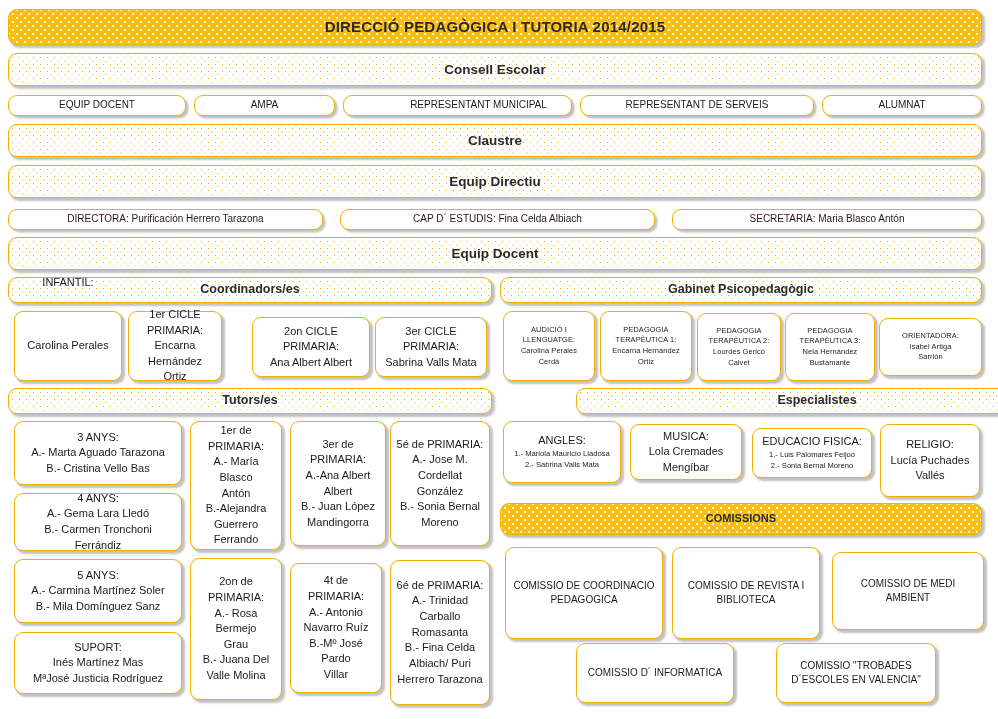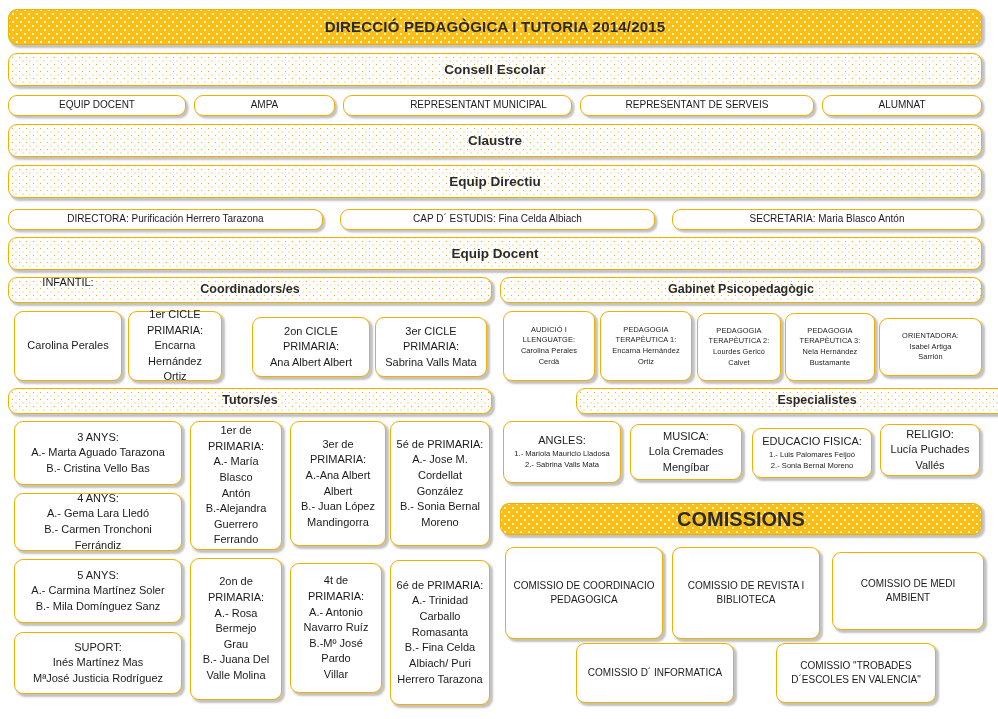--- a/index.html
+++ b/index.html
@@ -53,21 +53,21 @@
     font-weight:bold;
     color:#2a2a2a;
   }
   .t-main{font-size:15px;letter-spacing:.2px;}
   .t-band{font-size:13.5px;}
   .t-bandsm{font-size:12.5px;}
   .t-plain{font-size:11px;font-weight:normal;}
   .t-sm{font-size:10px;font-weight:normal;}
   .t-xs{font-size:7.4px;font-weight:normal;letter-spacing:.1px;}
   .t-comis{font-size:10px;font-weight:normal;}
-  .t-comish{font-size:20px;font-weight:bold;}
+  .t-comish{font-size:11px;font-weight:bold;}
   .line{display:block;width:100%;}
   .lbl b{font-weight:normal;}
 </style>
 </head>
 <body>
 
 <div id="stage">
     <div class="box bar-solid t-main" style="left: 8px; top: 9px; width: 974px; height: 36px;">
       <span class="line">DIRECCIÓ PEDAGÒGICA I TUTORIA 2014/2015</span>
     </div>
@@ -243,21 +243,21 @@
     <div class="box t-plain" style="left: 630px; top: 424px; width: 112px; height: 56px;">
       <span class="line">MUSICA:</span>
       <span class="line" style="font-size: 11px;">Lola Cremades</span>
       <span class="line" style="font-size: 11px;">Mengíbar</span>
     </div>
     <div class="box t-plain" style="left: 752px; top: 428px; width: 120px; height: 50px;">
       <span class="line">EDUCACIO FISICA:</span>
       <span class="line" style="font-size: 7.6px;">1.- Luis Palomares Feijoó</span>
       <span class="line" style="font-size: 7.6px;">2.- Sonia Bernal Moreno</span>
     </div>
-    <div class="box t-plain" style="left: 880px; top: 424px; width: 100px; height: 52px;">
+    <div class="box t-plain" style="left: 880px; top: 424px; width: 100px; height: 73px;">
       <span class="line">RELIGIO:</span>
       <span class="line" style="font-size: 11px;">Lucía Puchades Vallés</span>
     </div>
     <div class="box bar-solid t-comish" style="left: 500px; top: 503px; width: 482px; height: 32px;">
       <span class="line">COMISSIONS</span>
     </div>
     <div class="box t-comis" style="left: 505px; top: 547px; width: 158px; height: 92px;">
       <span class="line">COMISSIO DE COORDINACIO</span>
       <span class="line">PEDAGOGICA</span>
     </div>

